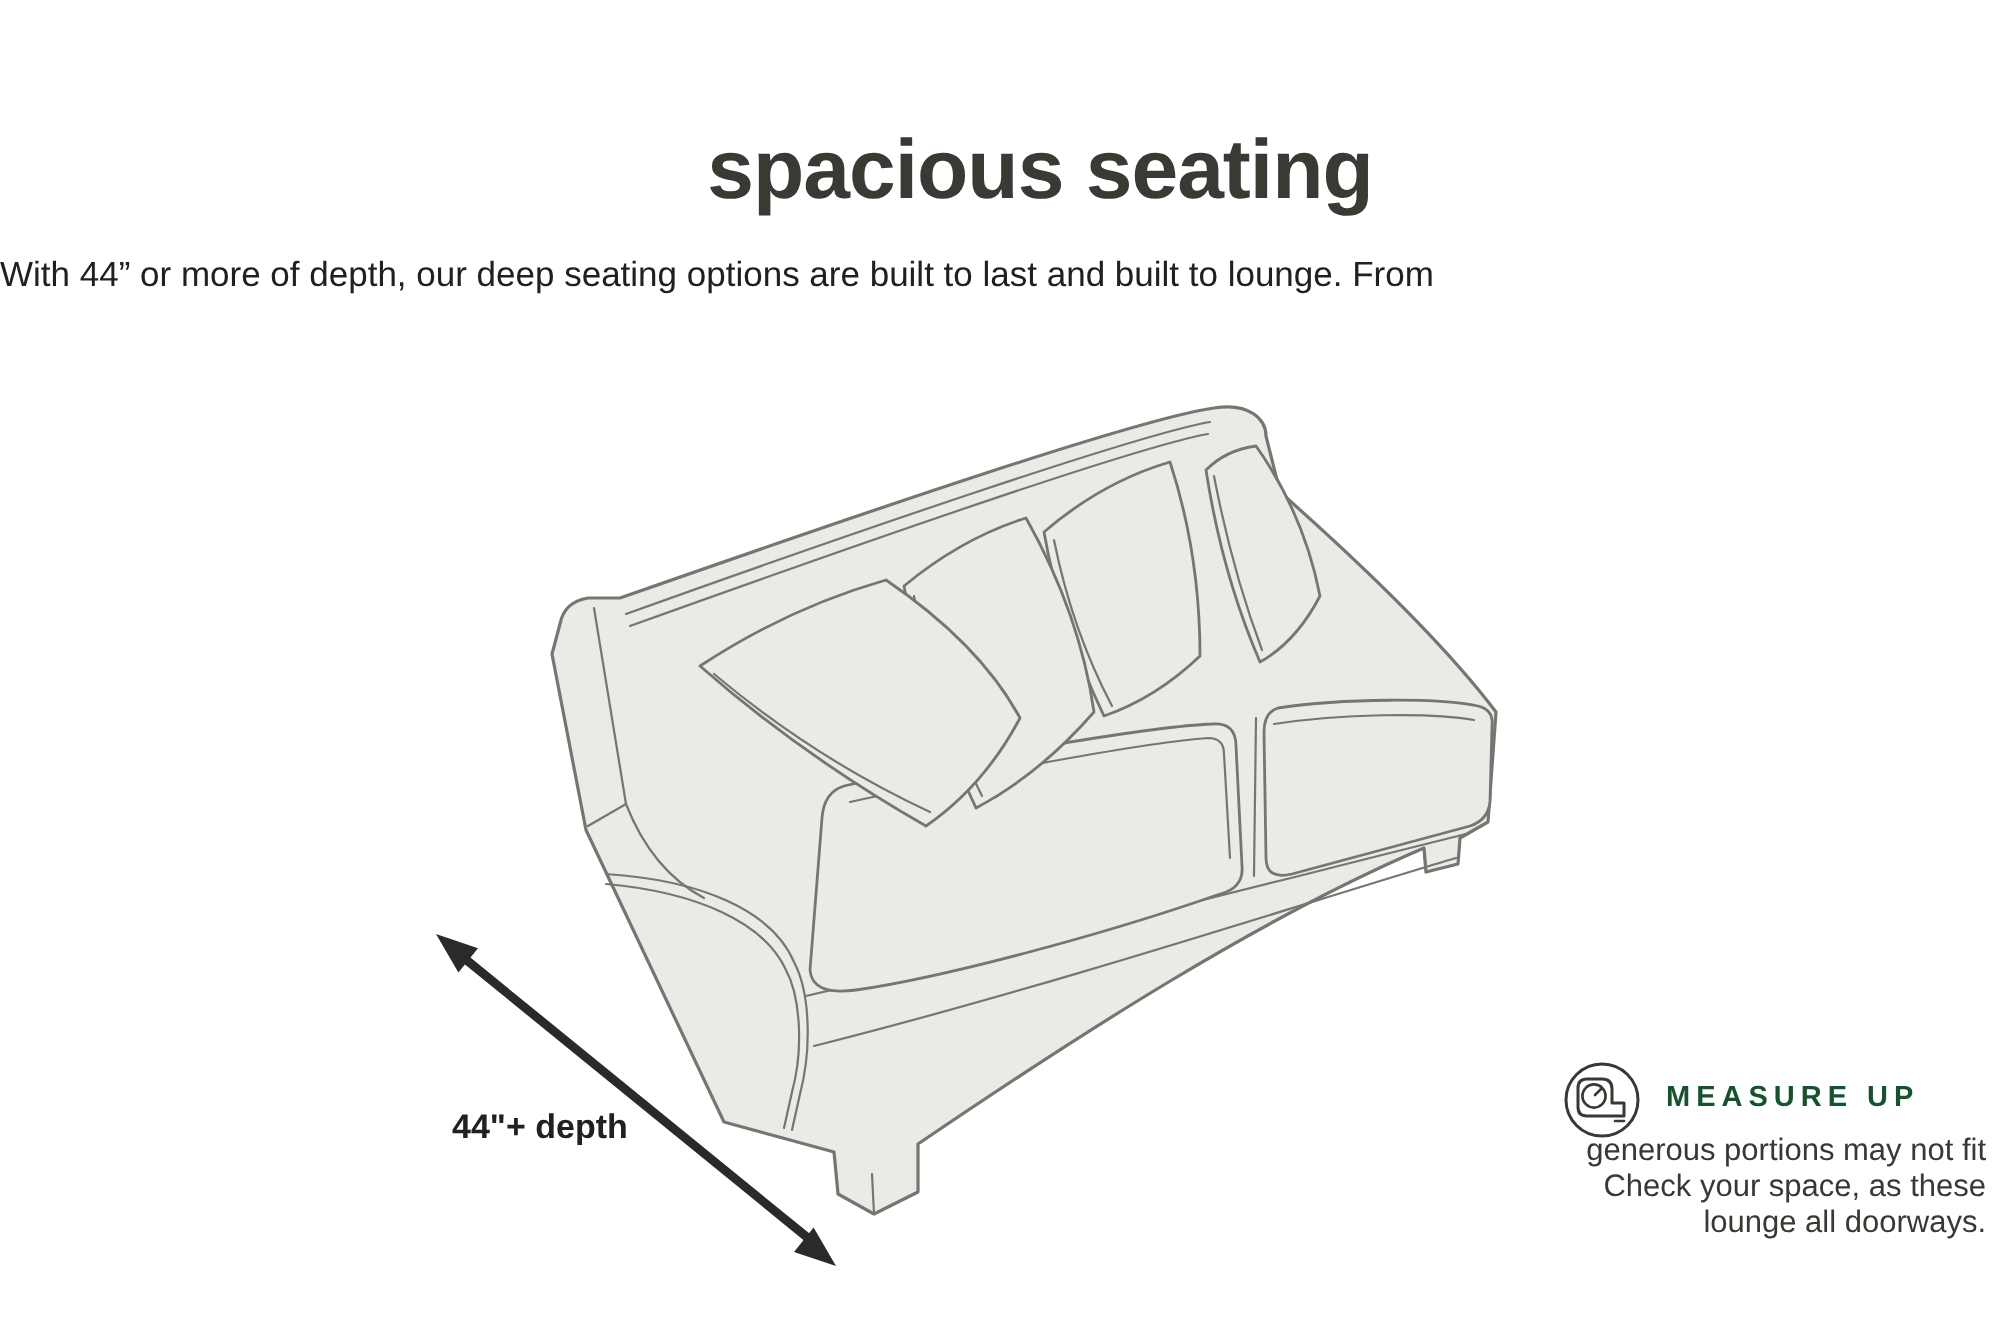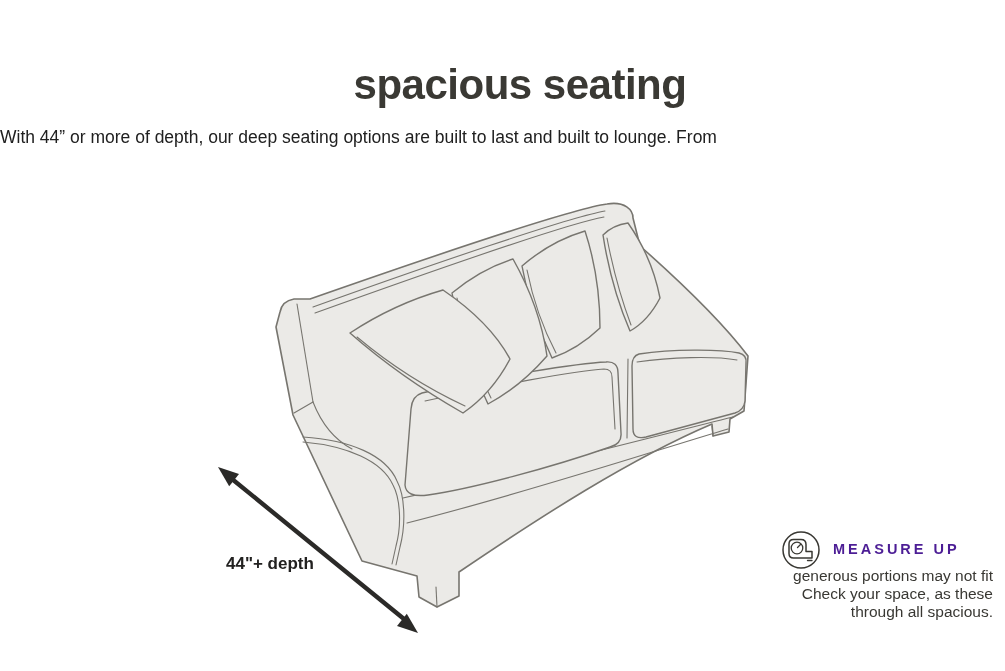--- a/index.html
+++ b/index.html
@@ -23,21 +23,21 @@
   .sofa-svg{position:absolute;left:200px;top:186px;}
   .arrow-svg{position:absolute;left:206px;top:448px;}
   .depth-label{
     position:absolute;left:226px;top:543px;
     font-size:17px;font-weight:700;color:#222120;white-space:nowrap;
   }
   .measure-icon{position:absolute;left:781px;top:519px;}
   .measure-heading{
     position:absolute;left:833px;top:530px;
     font-size:14.5px;font-weight:700;letter-spacing:3px;
-    color:#4c1d95;white-space:nowrap;
+    color:#14532d;white-space:nowrap;
   }
   .measure-note{
     position:absolute;right:47px;top:556px;width:260px;
     text-align:right;font-size:15.5px;line-height:18px;color:#393833;
   }
   
   .sofa-shape{fill:var(--sofa-fill,#ebeae7);stroke:var(--sofa-line,#77756f);stroke-width:1.4;stroke-linejoin:round;}
   .sofa-outline{stroke-width:1.6;}
   .sofa-line{fill:none;stroke:var(--sofa-line,#77756f);stroke-width:1.1;stroke-linecap:round;stroke-linejoin:round;}
   .arrow-stroke{stroke:var(--arrow,#2b2a28);stroke-width:4.4;stroke-linecap:round;}
@@ -138,16 +138,16 @@
     <circle class="icon-stroke-thin" cx="16" cy="18" r="5.8"></circle>
     <path class="icon-stroke-thin" d="M 16.5,17.5 L 19.5,14.5"></path>
     <path class="icon-stroke-thin" d="M 26.5,30.5 L 31,30.5"></path>
   </svg>
 
   <div class="measure-heading">MEASURE UP</div>
 
   <div class="measure-note">
     <div>generous portions may not fit</div>
     <div>Check your space, as these</div>
-    <div>through all spacious.</div>
+    <div>lounge all doorways.</div>
   </div>
 
 </div>
 
 </body></html>

